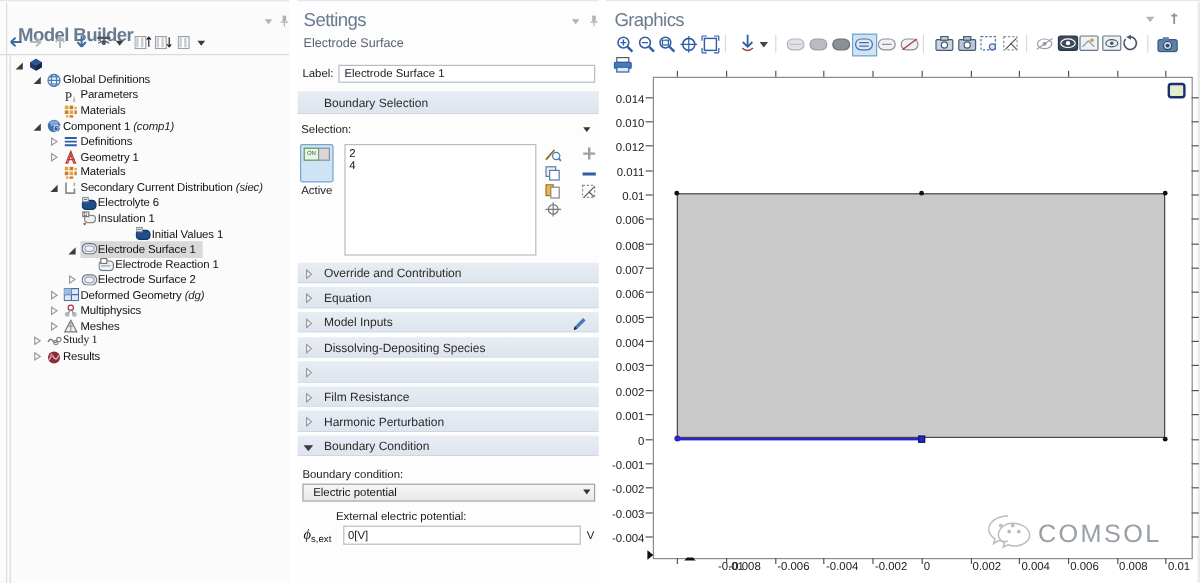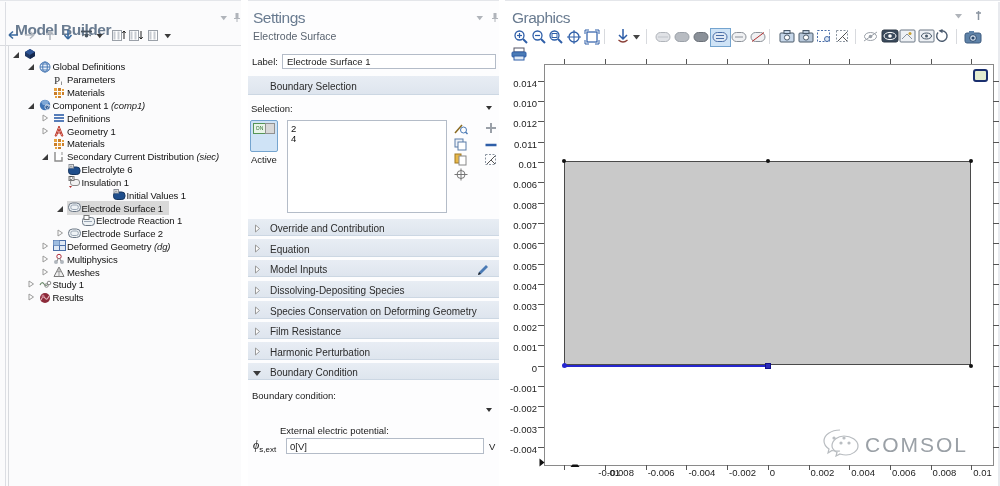--- a/index.html
+++ b/index.html
@@ -272,21 +272,21 @@
       <div class="trow" style="left:0;top:264.6px;width:241px;">
         <svg class="abs" style="left:41px;top:2px;" width="8" height="8">
           <path d="M2 1 L6.5 4 L2 7 Z" fill="#fdfdfd" stroke="#9a9a9a"></path>
         </svg>
         <span class="abs" style="left:53px;top:0.5px;"><svg width="12" height="12">
             <path d="M6 1 L11 10.5 L1 10.5 Z" fill="#f0f0f0" stroke="#777"></path>
             <path d="M6 1 L6 10.5 M3.5 5.7 L8.5 5.7" stroke="#999"></path>
           </svg></span>
         <span class="lbl" style="left:67px;">Meshes</span>
       </div>
-      <div class="trow" style="left:0;top:277.4px;width:241px;">
+      <div class="trow" style="left:0;top:277.4px;width:241px;font-family:Liberation Serif, serif;">
         <svg class="abs" style="left:26.5px;top:2px;" width="8" height="8">
           <path d="M2 1 L6.5 4 L2 7 Z" fill="#fdfdfd" stroke="#9a9a9a"></path>
         </svg>
         <span class="abs" style="left:38.5px;top:0.5px;"><svg width="13" height="10">
             <path d="M1 6 Q3 2 5 5 T9 5" fill="none" stroke="#6a8a6a" stroke-width="1.2"></path>
             <circle cx="10" cy="4" r="1.8" fill="none" stroke="#888"></circle>
             <circle cx="7.5" cy="6.5" r="1.8" fill="none" stroke="#888"></circle>
           </svg></span>
         <span class="lbl" style="left:52.5px;">Study 1</span>
       </div>
@@ -389,21 +389,20 @@
       <div class="secband" style="top:279.5px;height:16.5px;">
         <svg class="abs" style="left:6px;top:5px;" width="7" height="9">
           <path d="M1.5 1 L5.5 4.5 L1.5 8 Z" fill="#fdfdfd" stroke="#9a9a9a"></path>
         </svg>
         <span class="t">Dissolving-Depositing Species</span>
       </div>
       <div class="secband" style="top:300.0px;height:16.5px;">
         <svg class="abs" style="left:6px;top:5px;" width="7" height="9">
           <path d="M1.5 1 L5.5 4.5 L1.5 8 Z" fill="#fdfdfd" stroke="#9a9a9a"></path>
         </svg>
-        <span class="t">Species Conservation on Deforming Geometry</span>
       </div>
       <div class="secband" style="top:320.6px;height:16.5px;">
         <svg class="abs" style="left:6px;top:5px;" width="7" height="9">
           <path d="M1.5 1 L5.5 4.5 L1.5 8 Z" fill="#fdfdfd" stroke="#9a9a9a"></path>
         </svg>
         <span class="t">Film Resistance</span>
       </div>
       <div class="secband" style="top:341.1px;height:16.5px;">
         <svg class="abs" style="left:6px;top:5px;" width="7" height="9">
           <path d="M1.5 1 L5.5 4.5 L1.5 8 Z" fill="#fdfdfd" stroke="#9a9a9a"></path>
@@ -411,20 +410,23 @@
         <span class="t">Harmonic Perturbation</span>
       </div>
       <div class="secband" style="top:361.6px;height:16.5px;">
         <svg class="abs" style="left:5px;top:7px;" width="8" height="7">
           <path d="M0 1 L8 1 L4 6 Z" fill="#3b3b3b"></path>
         </svg>
         <span class="t">Boundary Condition</span>
       </div>
     </div>
   <div class="abs small" style="left:4px;top:389px;">Boundary condition:</div>
+  <div class="combo" style="left:4px;top:402px;width:242px;height:13px;">
+      <span style="position:absolute;left:8px;top:1px;">Electric potential</span>
+    </div>
   <div class="carr" style="left:238px;top:407px;"></div>
   <div class="abs small" style="left:4px;top:424px;padding-left:28px;">External electric potential:</div>
   <div class="abs" style="left:5px;top:437px;font-size:12px;color:#111;font-style:italic;font-family:'Liberation Serif',serif;">ϕ<span style="font-size:8px;font-style:normal;font-family:'Liberation Sans';vertical-align:-3px;">s,ext</span></div>
   <div class="inp" style="left:38px;top:437px;width:196px;height:14px;"></div>
   <div class="abs small" style="left:42px;top:440px;">0[V]</div>
   <div class="abs small" style="left:241px;top:440px;">V</div>
 </div>
 
 <div id="gfx">
   <div class="abs ptitle" style="left:7px;top:8px;">Graphics</div>

